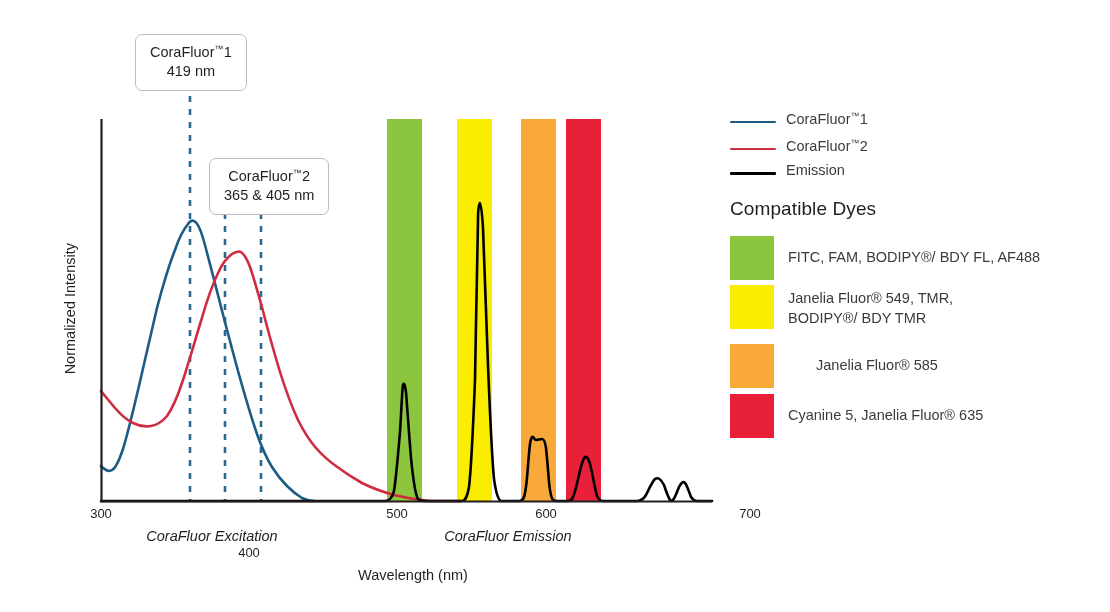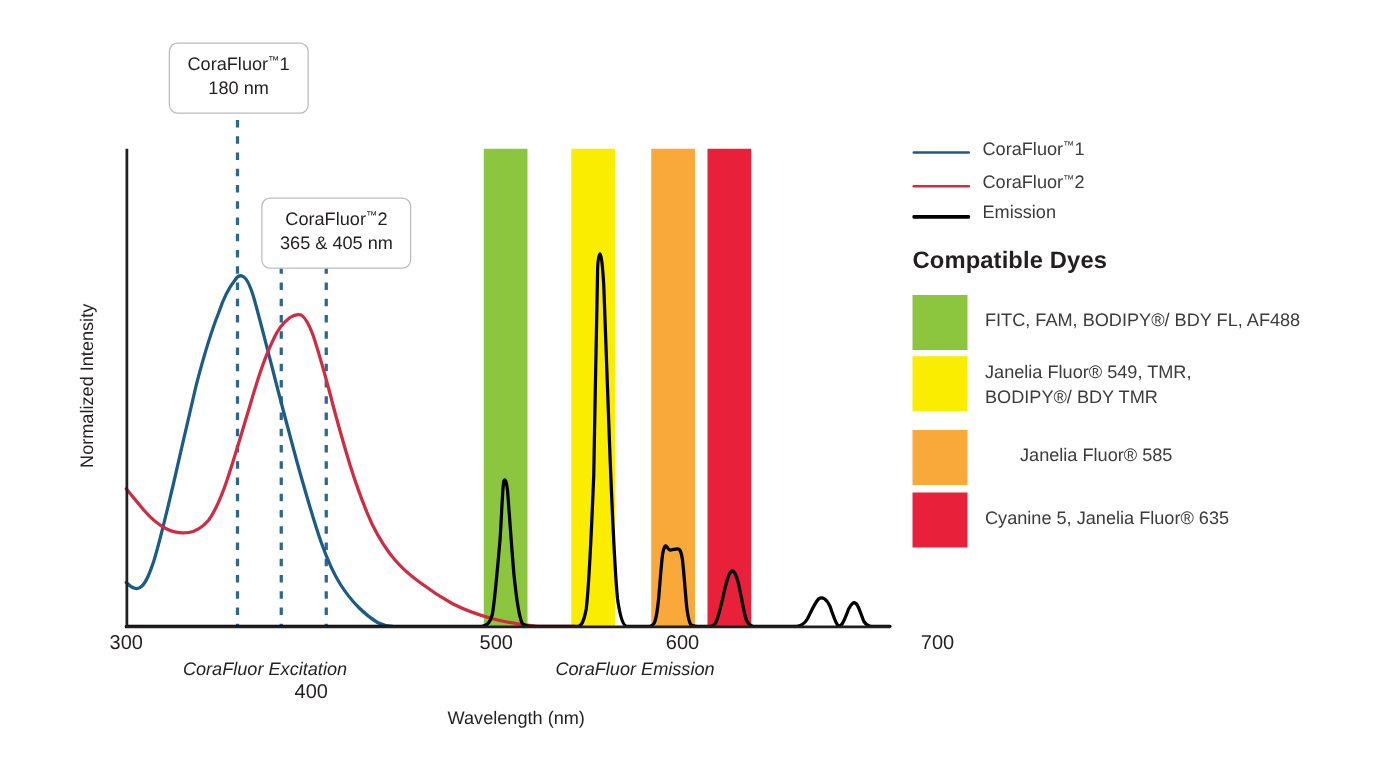--- a/index.html
+++ b/index.html
@@ -32,21 +32,21 @@
   }
   .callout .l2 { display:block; }
   .sup { font-size:9px; vertical-align:0.52em; letter-spacing:0.2px; }
 
   #callout-1 { left:135px; top:34px; }
   #callout-2 { left:209px; top:158px; }
 
   
   .axis-tick {
     position:absolute;
-    font-size:16px;
+    font-size:13px;
     color:#231f20;
     transform:translateX(-50%);
     white-space:nowrap;
   }
   .region-label {
     position:absolute;
     font-size:14.5px;
     color:#231f20;
     transform:translateX(-50%);
     white-space:nowrap;
@@ -76,21 +76,21 @@
     position:absolute; left:0; top:8px;
     width:46px; height:2.4px; border-radius:1px;
   }
   .lgd-text {
     position:absolute; left:56px; top:-2px;
     font-size:14.5px; color:#3b3b3d; white-space:nowrap;
   }
 
   #dyes-heading {
     position:absolute; left:0; top:198px;
-    font-size:19px; font-weight:bold; color:#231f20;
+    font-size:19px; font-weight:normal; color:#231f20;
     letter-spacing:0.1px;
   }
 
   .dye-row { position:absolute; left:0; }
   .dye-sw { position:absolute; left:0; top:0; width:44px; height:44px; }
   .dye-text {
     position:absolute; left:58px;
     font-size:14.5px; color:#3b3b3d;
     line-height:1.38; white-space:nowrap;
   }
@@ -196,21 +196,21 @@
     <div class="axis-tick" style="left:722px; top:506px;margin-left:28px;">700</div>
 
     <div class="region-label" style="left:212px; top:528px;">CoraFluor Excitation</div>
     <div class="region-label" style="left:478px; top:528px;margin-left:30px;">CoraFluor Emission</div>
 
     <div id="xaxis-title">Wavelength (nm)</div>
     <div id="yaxis-title">Normalized Intensity</div>
 
     <div class="callout" id="callout-1">
       <span>CoraFluor</span><span class="sup">™</span><span>1</span>
-      <span class="l2">180 nm</span>
+      <span class="l2">419 nm</span>
     </div>
 
     <div class="callout" id="callout-2">
       <span>CoraFluor</span><span class="sup">™</span><span>2</span>
       <span class="l2">365 &amp; 405 nm</span>
     </div>
   </div>
 
   <div class="legend-panel">
 

